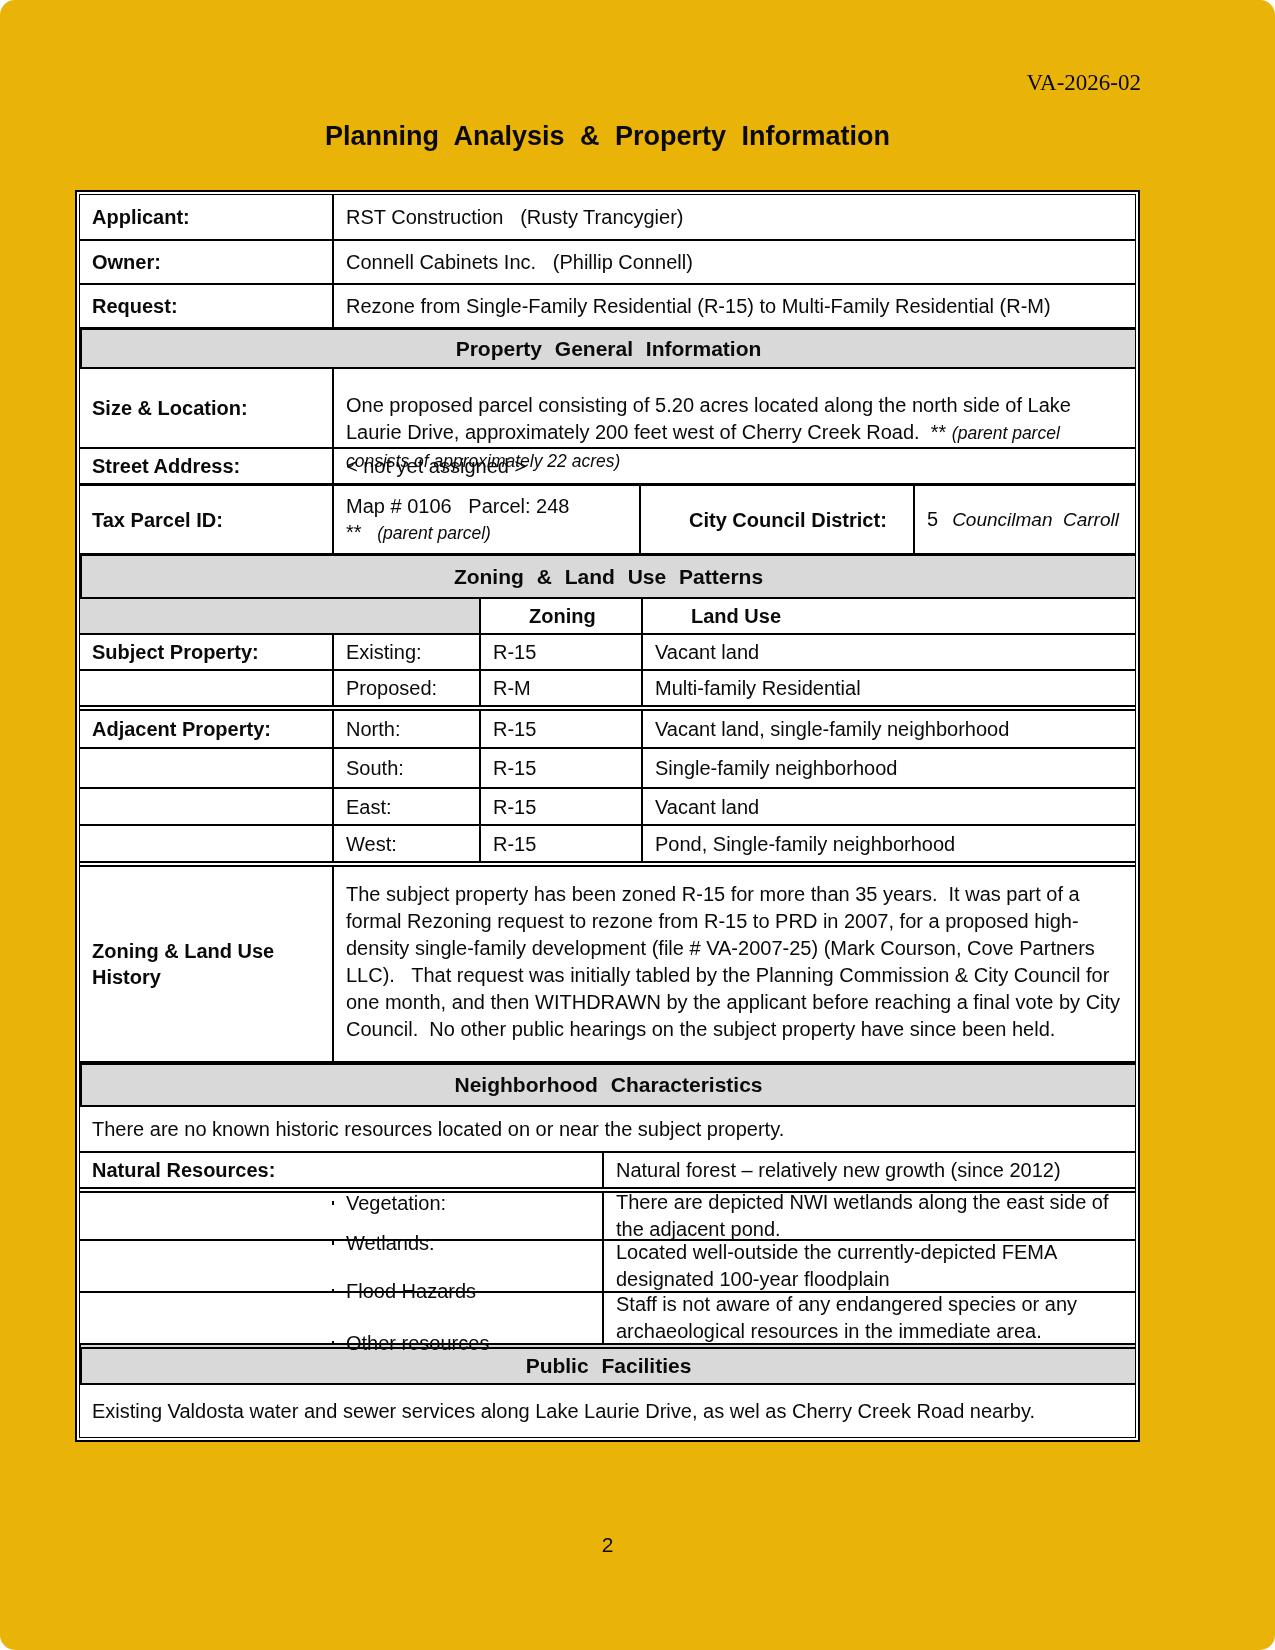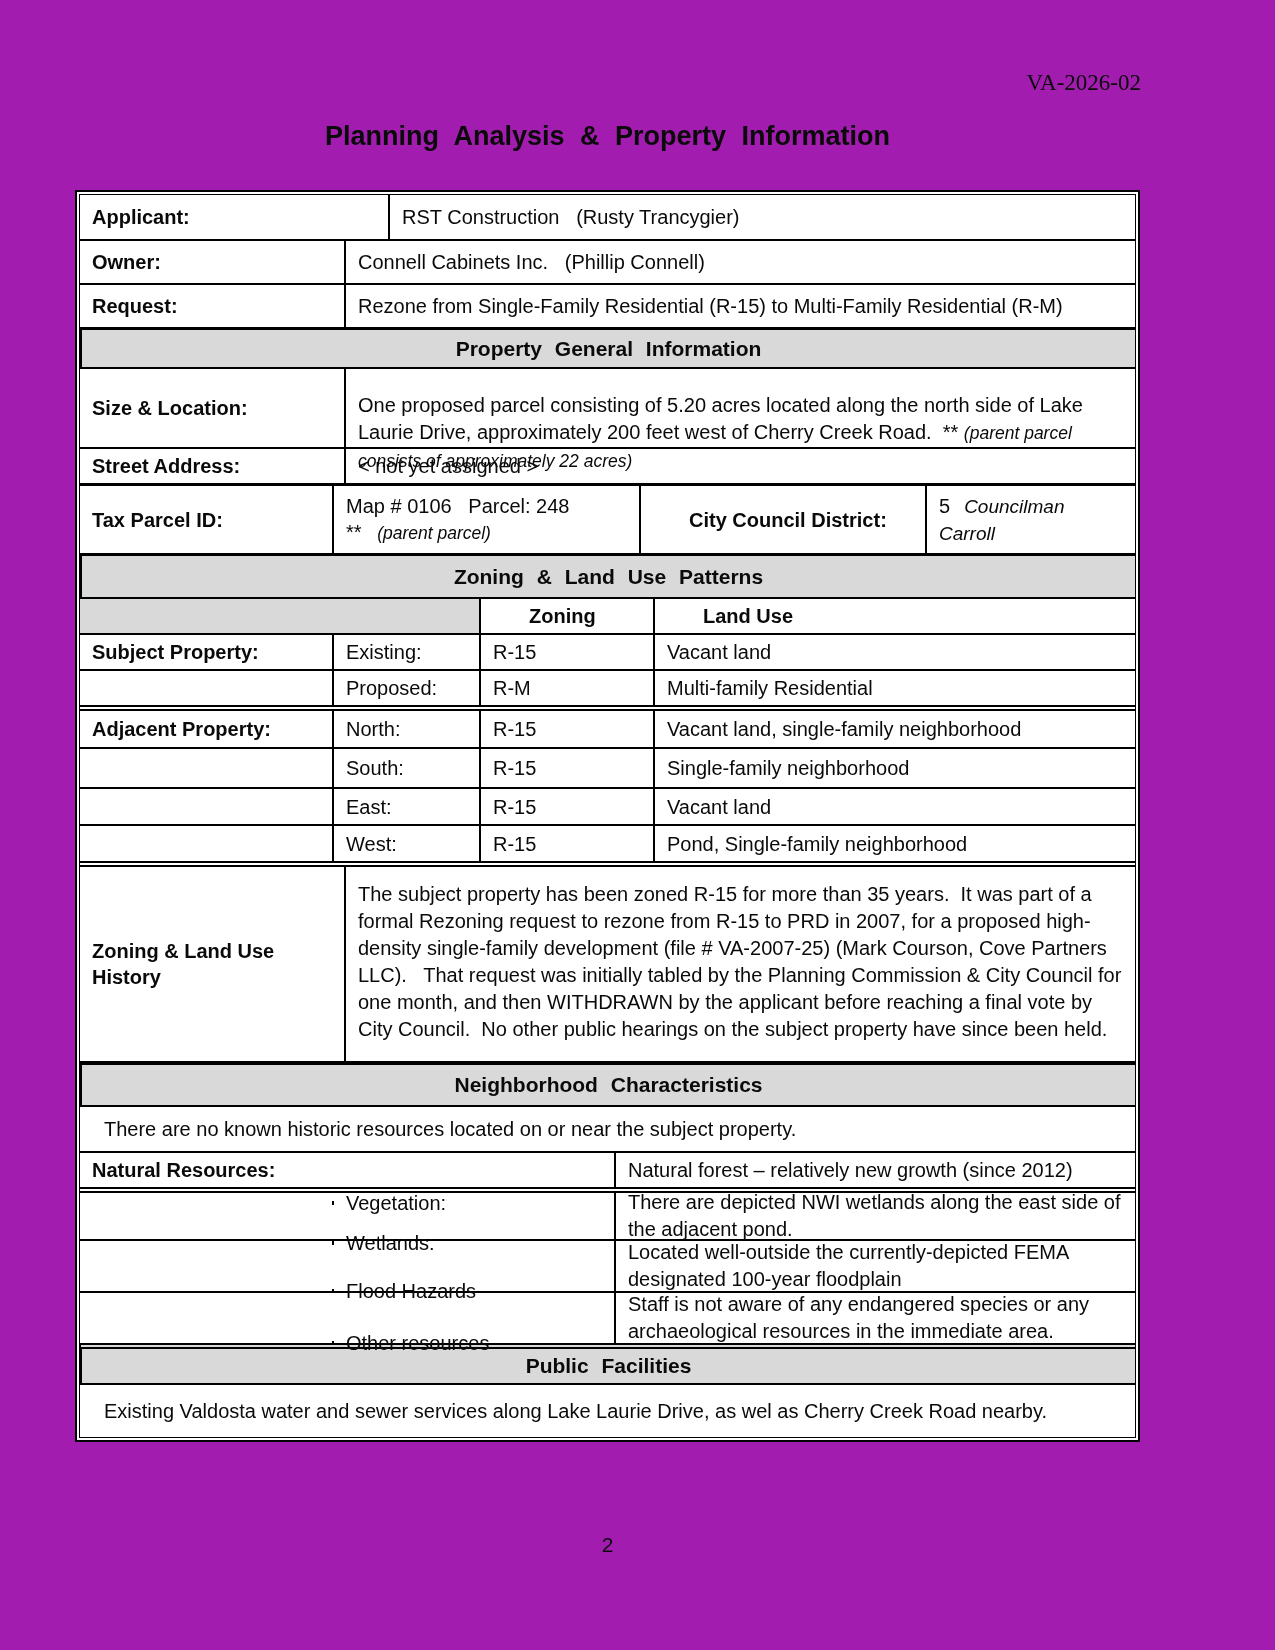--- a/index.html
+++ b/index.html
@@ -1,45 +1,45 @@
 <!DOCTYPE html>
 <html><head>
 <meta charset="utf-8">
 <style>
   html,body { margin:0; padding:0; background:#ffffff; }
   .page {
-    position:relative; width:1275px; height:1650px; background:#a21caf;
+    position:relative; width:1275px; height:1650px; background:#eab308;
     font-family:"Liberation Sans","DejaVu Sans",sans-serif; color:#0a0a0a;
-    font-size:20px; line-height:26px; overflow:hidden;
+    font-size:20px; line-height:26px; overflow:hidden;border-radius:15px;
   }
   .doc-ref {
     position:absolute; top:70px; right:134px;
     font-family:"Liberation Serif","DejaVu Serif",serif; font-size:23px;
   }
   .title {
     position:absolute; top:120px; left:75px; width:1065px; text-align:center;
     font-size:27px; line-height:32px; font-weight:bold; word-spacing:8px;
   }
   .tbl-outer {
     position:absolute; left:75px; top:190px; width:1065px;
     border:2px solid #000; padding:2px; box-sizing:border-box; background:#fff;
   }
   .tbl { border:1px solid #000; }
   .row { display:flex; align-items:stretch; border-top:2px solid #000; box-sizing:border-box; }
-  .row:first-child { border-top:none;gap:44px; }
+  .row:first-child { border-top:none; }
   .bt3 { border-top-width:3px; }
   .bt4 { border-top-width:4px; }
   .btd { border-top:6px double #000; }
   .cell {
     border-left:2px solid #000; box-sizing:border-box; padding:2px 12px;
     display:flex; align-items:center; min-width:0;
   }
   .cell:first-child { border-left:none; }
   .lbl { flex:0 0 252px; font-weight:bold; }
-  .grow { flex:1 1 auto;margin-left:12px; }
+  .grow { flex:1 1 auto; }
   .top { align-items:flex-start; padding-top:23px; }
   .txt { display:block; }
   .pre { white-space:pre-wrap; }
   .it { font-style:italic; }
   .small-it { font-style:italic; font-size:17.5px; }
   .section {
     background:#d9d9d9; justify-content:center; font-weight:bold;
     font-size:21px; word-spacing:7px; text-align:center;
   }
   .gray { background:#d9d9d9; }

